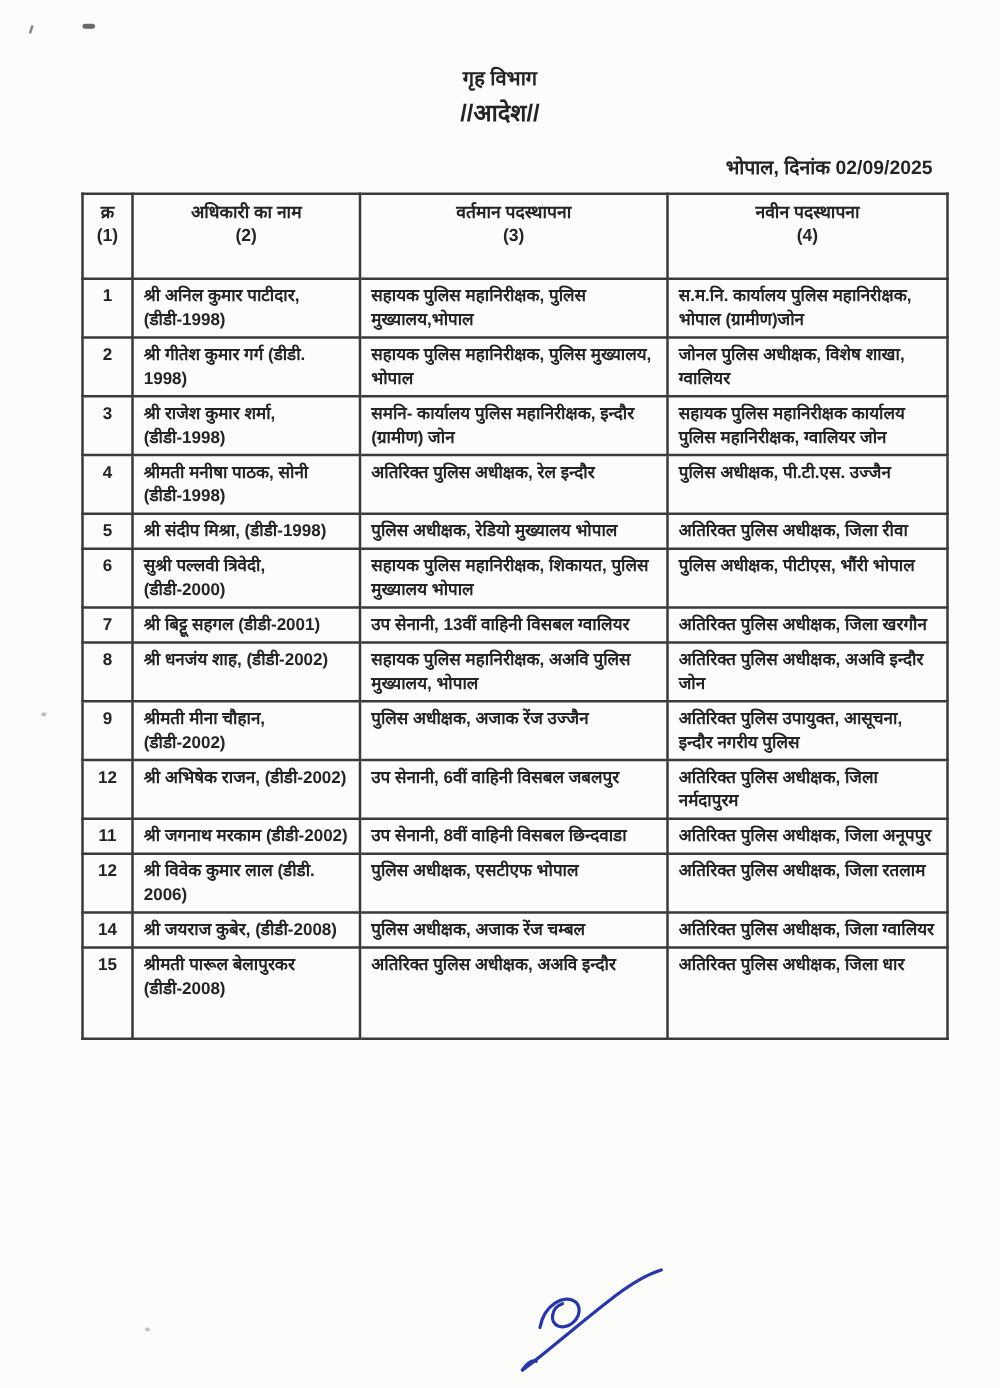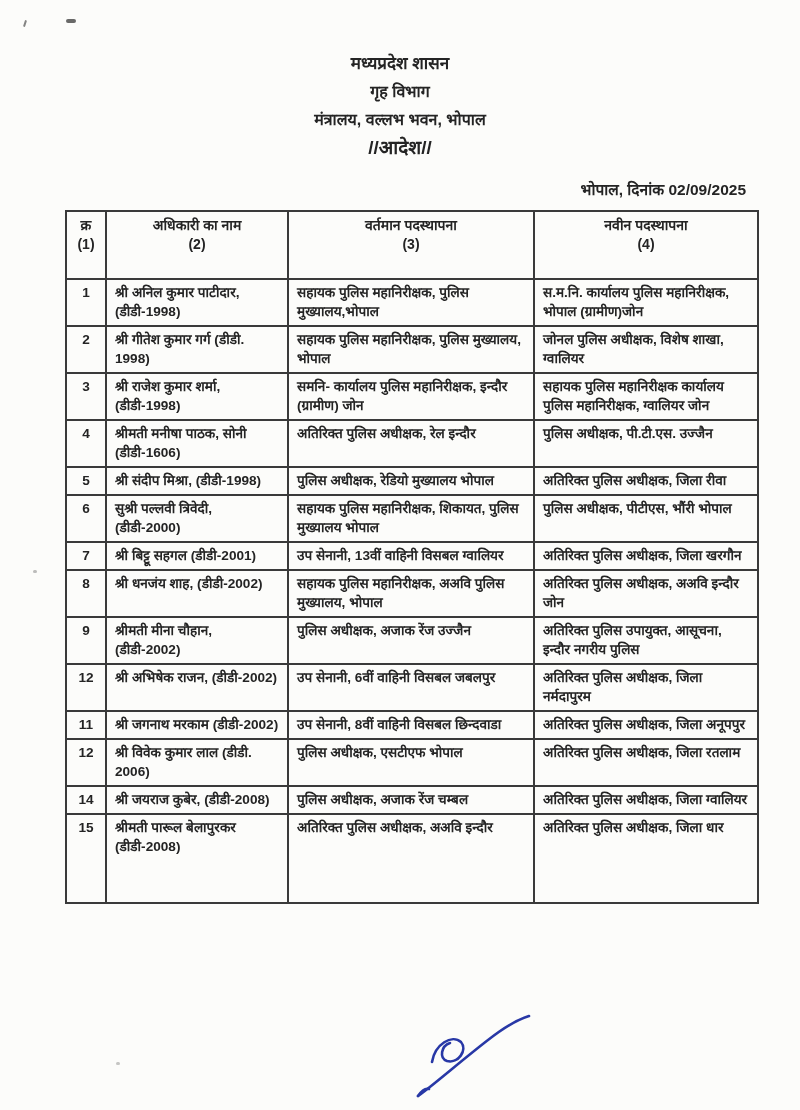--- a/index.html
+++ b/index.html
@@ -63,43 +63,41 @@
   }
   .transfer-table th{
     font-size:14px;
     text-align:center;
     font-weight:700;
     padding-top:4px;
     padding-bottom:24px;
   }
   .transfer-table th .colnum{font-weight:600;}
   .transfer-table td.c-sn{text-align:center;padding-left:2px;padding-right:2px;}
-  .transfer-table tr.last-row td{padding-bottom:46px;}
+  .transfer-table tr.last-row td{padding-bottom:30px;}
 
   .signature{
     position:absolute;
     left:402px;top:1012px;
     width:150px;height:92px;
     pointer-events:none;
   }
 </style>
 </head>
 <body>
 
 <div class="page">
 
   <span class="speck speck1"></span>
   <span class="speck speck2"></span>
   <span class="speck speck3"></span>
   <span class="speck speck4"></span>
 
   <div class="doc-header">
-    <div class="hl1">मध्यप्रदेश शासन</div>
     <div class="hl2">गृह विभाग</div>
-    <div class="hl3">मंत्रालय, वल्लभ भवन, भोपाल</div>
     <div class="hl4">//आदेश//</div>
   </div>
 
   <div class="date-line">भोपाल, दिनांक 02/09/2025</div>
 
 
   <table class="transfer-table">
     <colgroup>
         <col class="c1">
         <col class="c2">
@@ -140,21 +138,21 @@
       <td class="c-new">जोनल पुलिस अधीक्षक, विशेष शाखा, ग्वालियर</td>
     </tr>
         <tr>
       <td class="c-sn">3</td>
       <td class="c-name">श्री राजेश कुमार शर्मा, (डीडी-1998)</td>
       <td class="c-cur">समनि- कार्यालय पुलिस महानिरीक्षक, इन्दौर (ग्रामीण) जोन</td>
       <td class="c-new">सहायक पुलिस महानिरीक्षक कार्यालय पुलिस महानिरीक्षक, ग्वालियर जोन</td>
     </tr>
         <tr>
       <td class="c-sn">4</td>
-      <td class="c-name">श्रीमती मनीषा पाठक, सोनी (डीडी-1606)</td>
+      <td class="c-name">श्रीमती मनीषा पाठक, सोनी (डीडी-1998)</td>
       <td class="c-cur">अतिरिक्त पुलिस अधीक्षक, रेल इन्दौर</td>
       <td class="c-new">पुलिस अधीक्षक, पी.टी.एस. उज्जैन</td>
     </tr>
         <tr>
       <td class="c-sn">5</td>
       <td class="c-name">श्री संदीप मिश्रा, (डीडी-1998)</td>
       <td class="c-cur">पुलिस अधीक्षक, रेडियो मुख्यालय भोपाल</td>
       <td class="c-new">अतिरिक्त पुलिस अधीक्षक, जिला रीवा</td>
     </tr>
         <tr>

